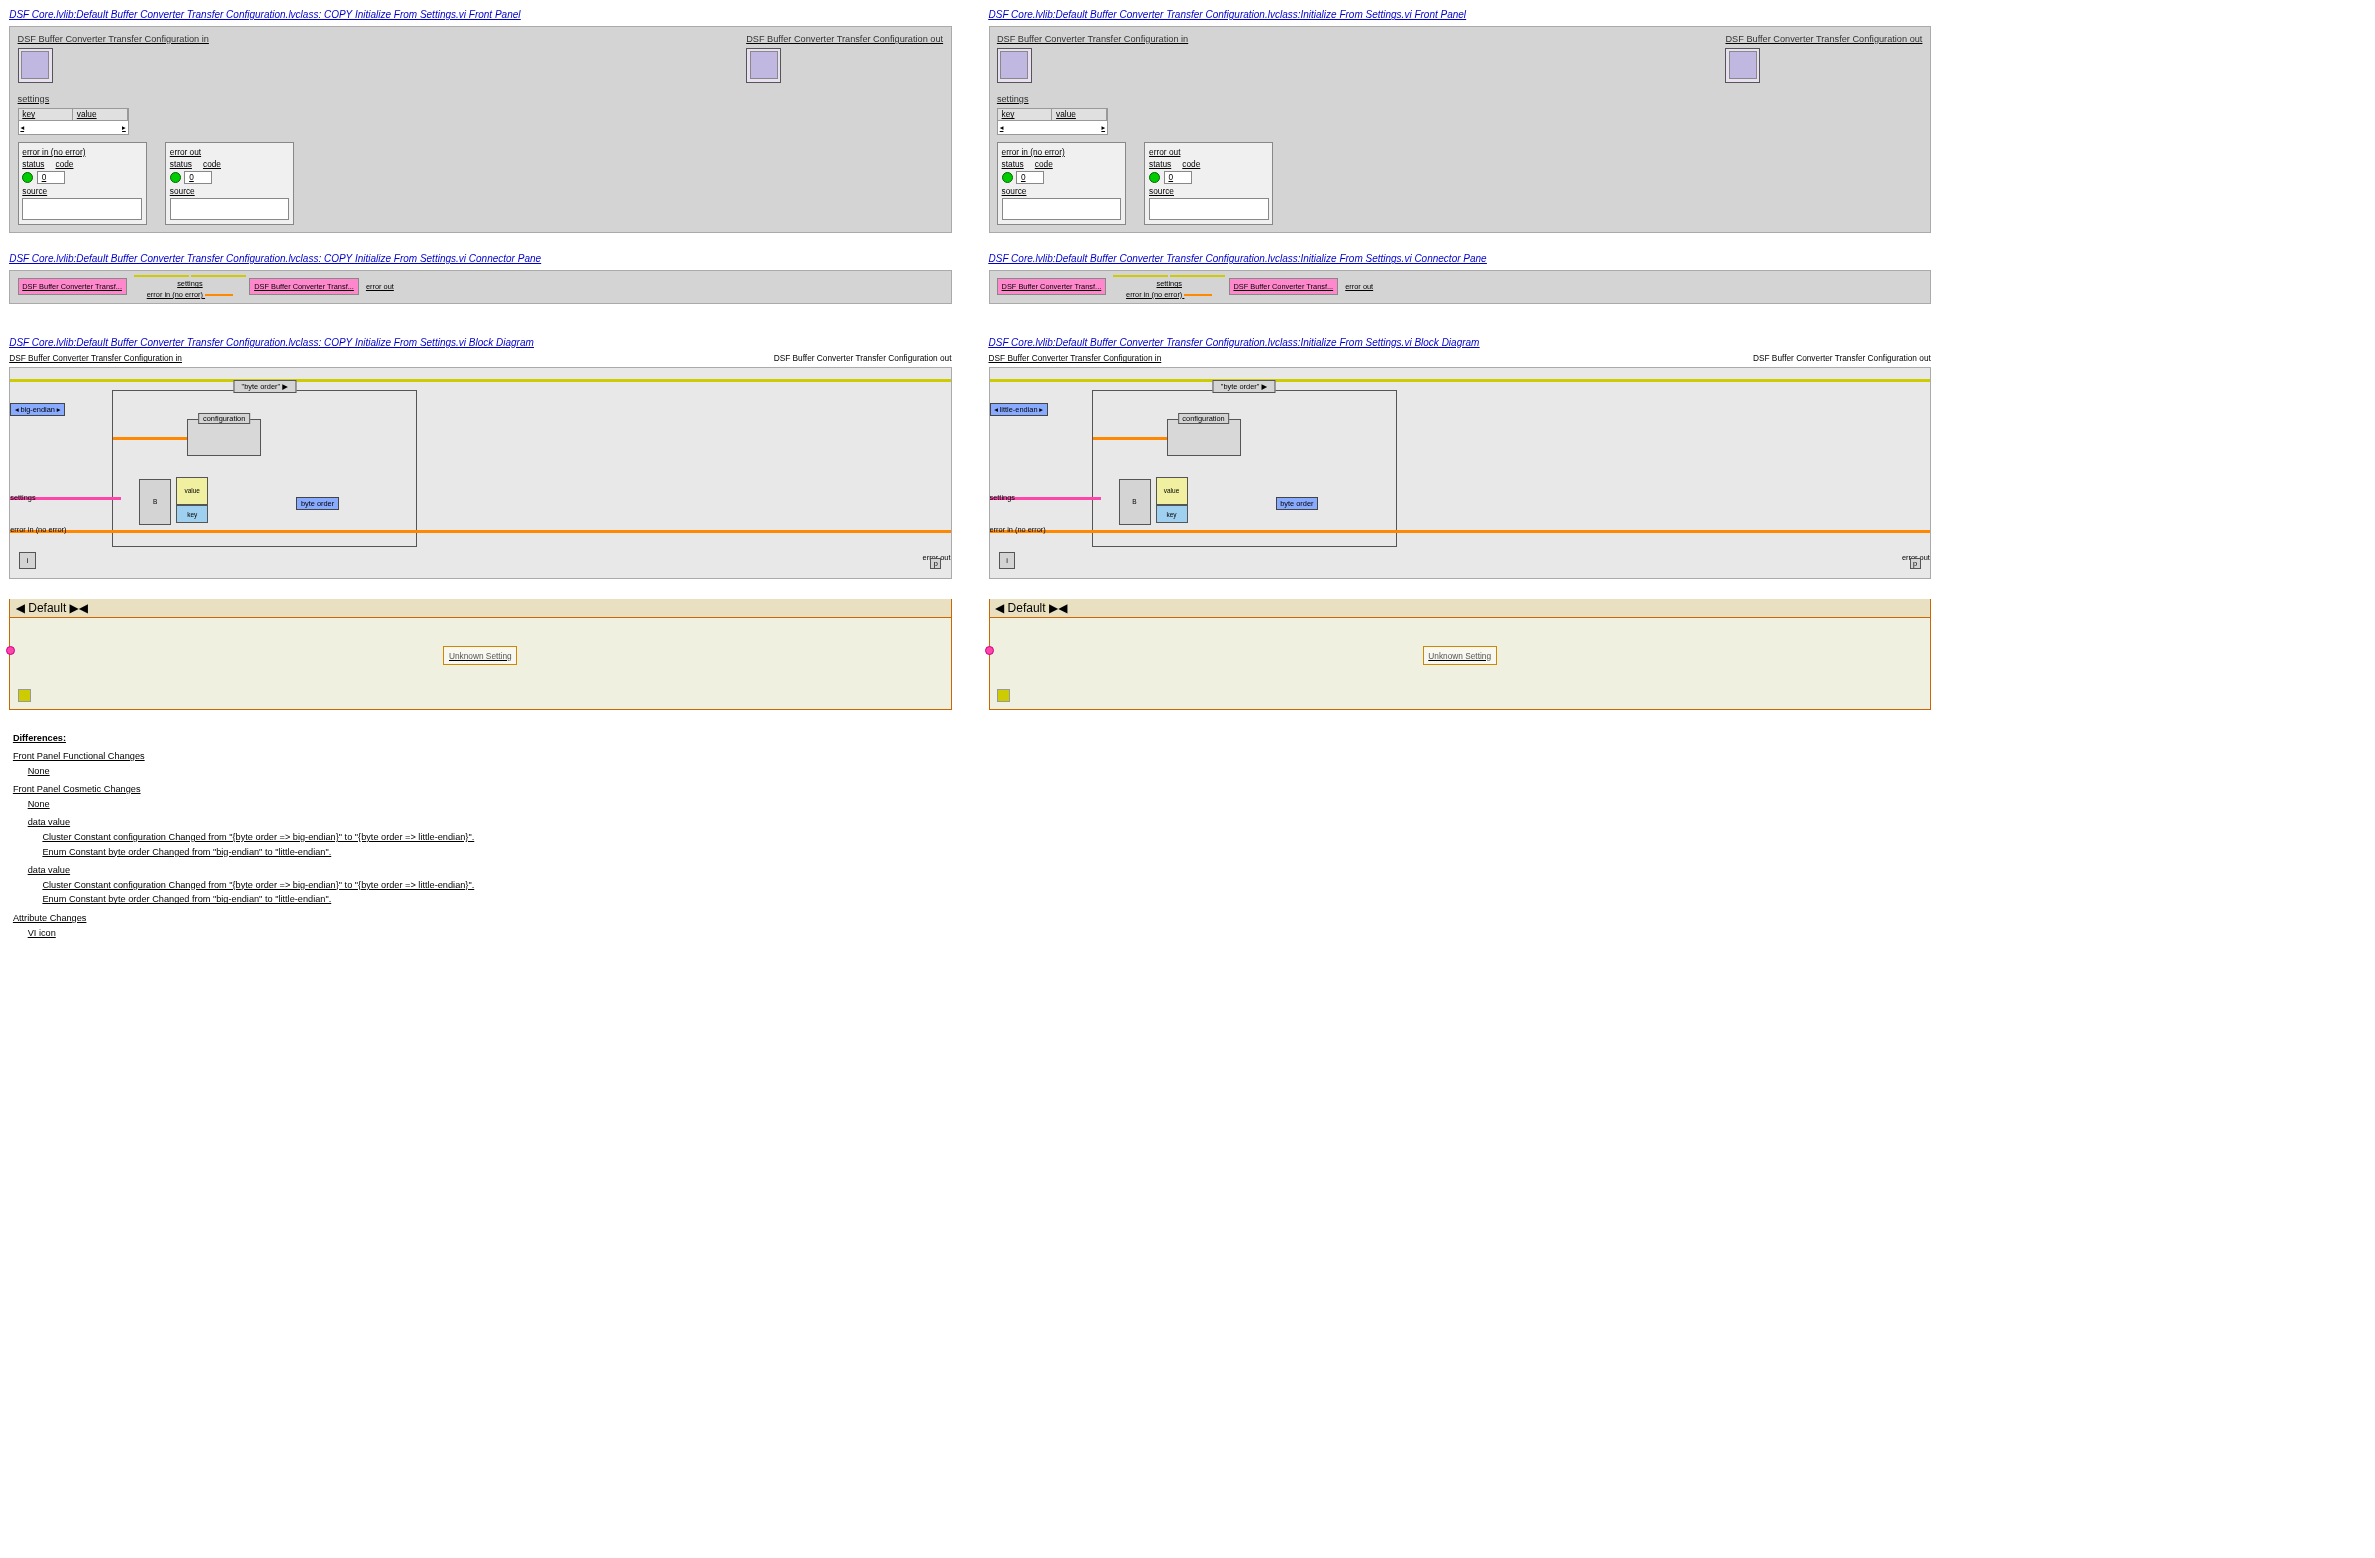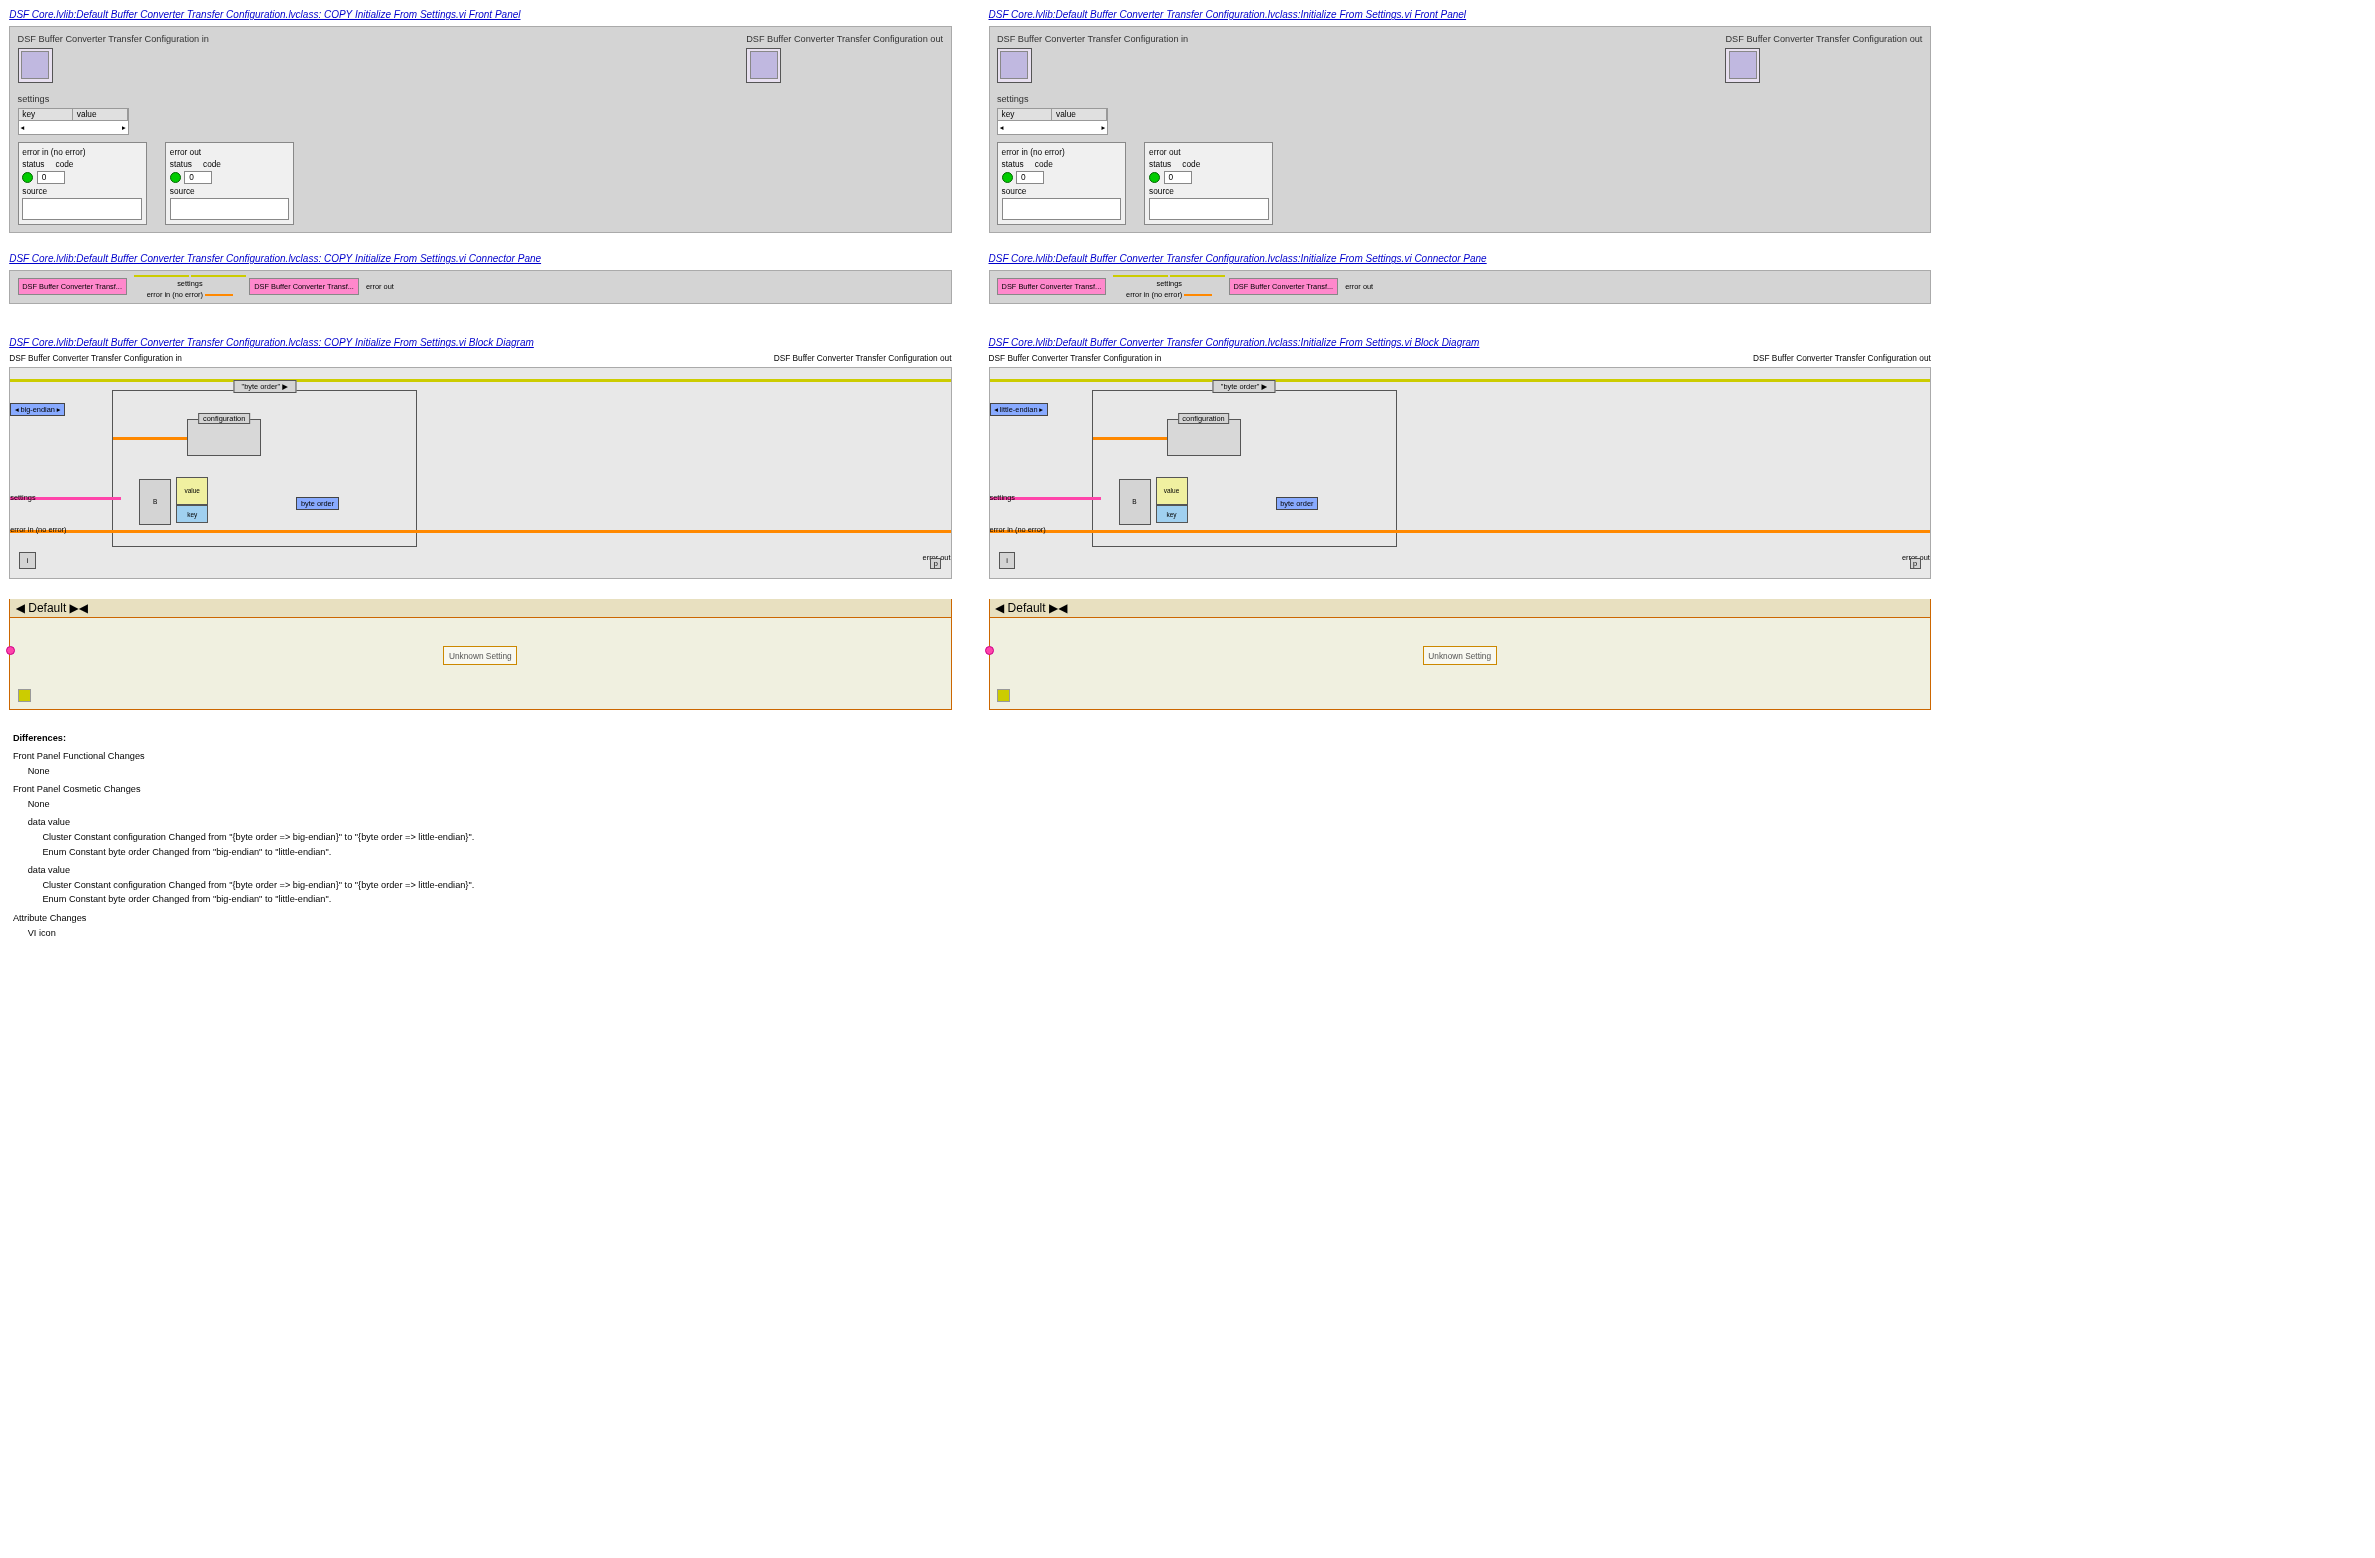--- a/index.html
+++ b/index.html
@@ -7,20 +7,21 @@
       background: #ffffff;
       font-family: Arial, sans-serif;
       font-size: 10px;
       color: #000;
     }
     .main-container {
       width: 1940px;
       min-height: 1559px;
       padding: 9.2px;
       position: relative;
+      text-decoration: underline;
     }
     .two-col {
       display: flex;
       gap: 37px;
       margin-bottom: 16.6px;
     }
     .col {
       flex: 1;
     }
     .section-title {

